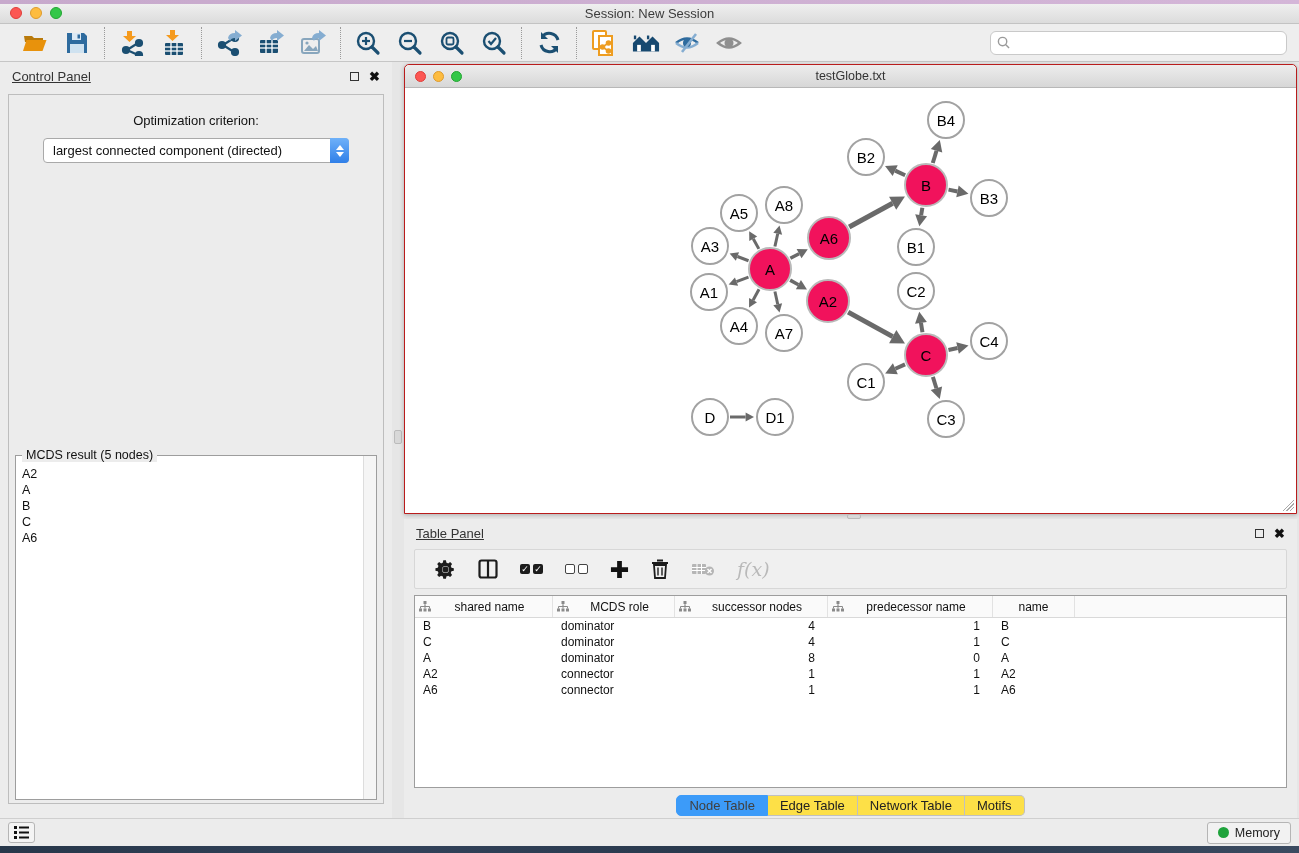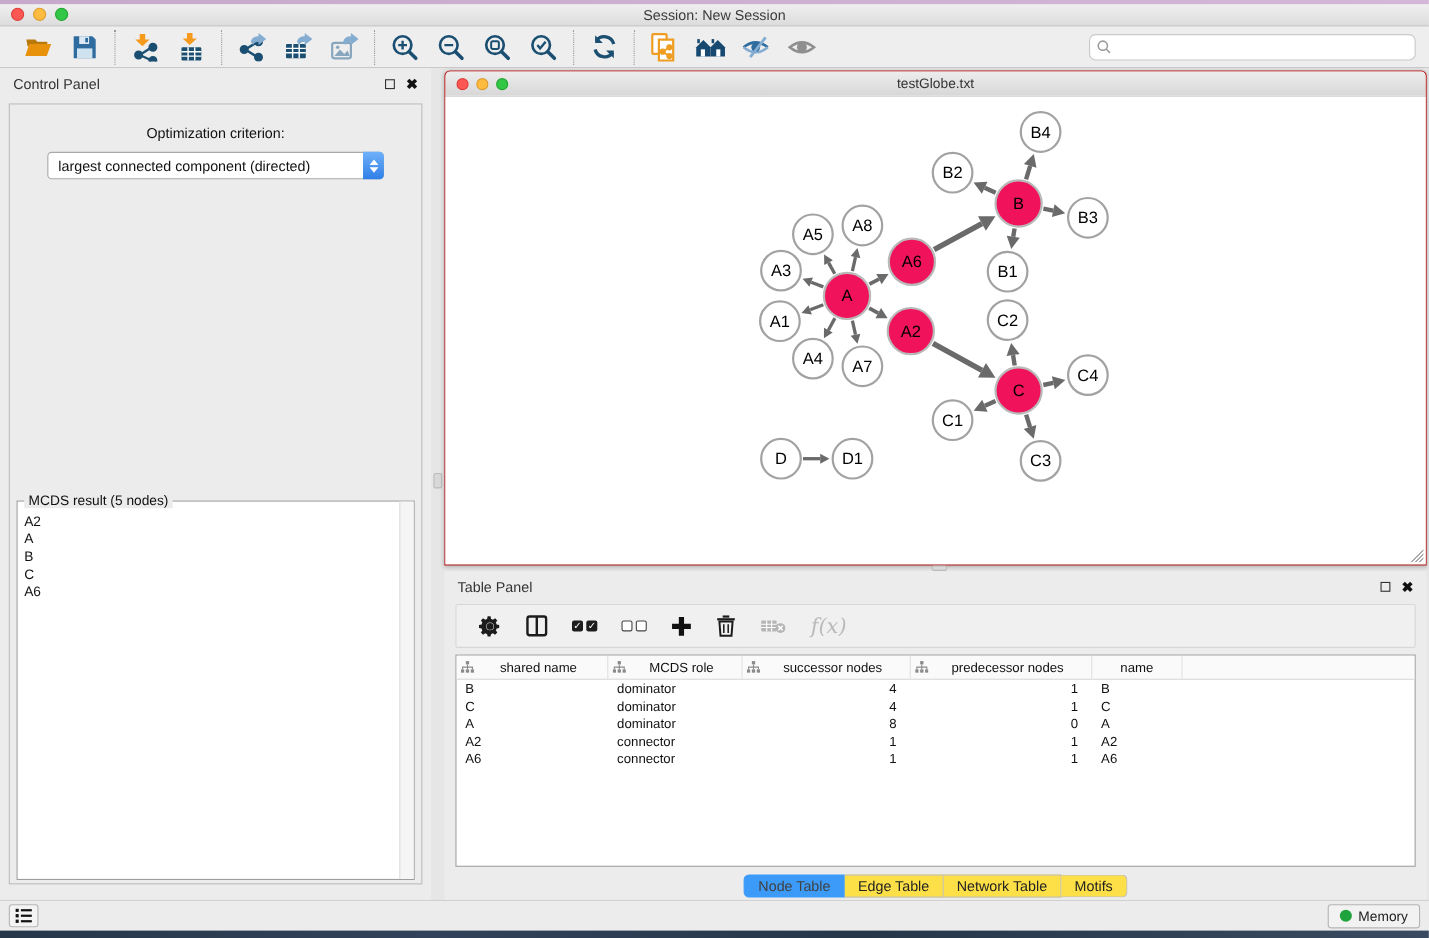--- a/index.html
+++ b/index.html
@@ -31,21 +31,21 @@
     display:flex; align-items:center; padding:0 6px; }
   .searchbox input { border:none; outline:none; flex:1; font-size:12px;
     font-family:"Liberation Sans",sans-serif; background:transparent; }
 
   
   .main { height:756px; display:flex; background:#e6e6e6; }
 
   
   .cpanel { width:392px; background:#ececec; display:flex; flex-direction:column; }
   .panel-head { height:28px; display:flex; align-items:center; padding:0 12px; }
-  .panel-head .ptitle { font-size:13px; color:#333; }
+  .panel-head .ptitle { font-size:13px; color:#333;text-decoration:underline; }
   .panel-icons { margin-left:auto; display:flex; gap:10px; align-items:center; }
   .float-ic { width:9px; height:9px; border:1.5px solid #333; display:inline-block; }
   .close-ic { font-size:13px; font-weight:bold; color:#111; line-height:1; }
   .cp-tabs { display:flex; justify-content:center; padding:2px 0 0 0; }
   .cp-tab { height:22px; padding:0 13px; background:#fff; border:1px solid #bdbdbd;
     border-left:none; display:flex; align-items:center; font-size:13px; cursor:pointer; }
   .cp-tab:first-child { border-left:1px solid #bdbdbd; border-radius:4px 0 0 4px; }
   .cp-tab.active { background:#3c9bf9; border-color:#3c9bf9; color:#fff;
     border-radius:4px; margin-left:2px; }
   .cp-body { flex:1; margin:4px 8px 14px 8px; border:1px solid #bdbdbd;
@@ -557,21 +557,21 @@
             <div class="th" style="width: 165px;">
               <svg width="12" height="11" viewBox="0 0 12 11">
                 <g fill="#8a8a8a">
                   <rect x="4.5" y="0" width="3" height="3"></rect>
                   <rect x="0" y="7.5" width="3" height="3"></rect>
                   <rect x="4.5" y="7.5" width="3" height="3"></rect>
                   <rect x="9" y="7.5" width="3" height="3"></rect>
                 </g>
                 <path d="M6 3v3M1.5 7.5v-2h9v2M6 4.5v3" stroke="#8a8a8a" fill="none" stroke-width="1"></path>
               </svg>
-              <span class="lbl">predecessor nodes</span>
+              <span class="lbl">predecessor name</span>
             </div>
             <div class="th" style="width: 82px;">
               <span class="lbl">name</span>
             </div>
           </div>
         <div class="tbody">
             <div class="trow">
               <div class="td" style="width: 138px;">B</div>
               <div class="td" style="width: 122px;">dominator</div>
               <div class="td num" style="width: 153px;">4</div>

